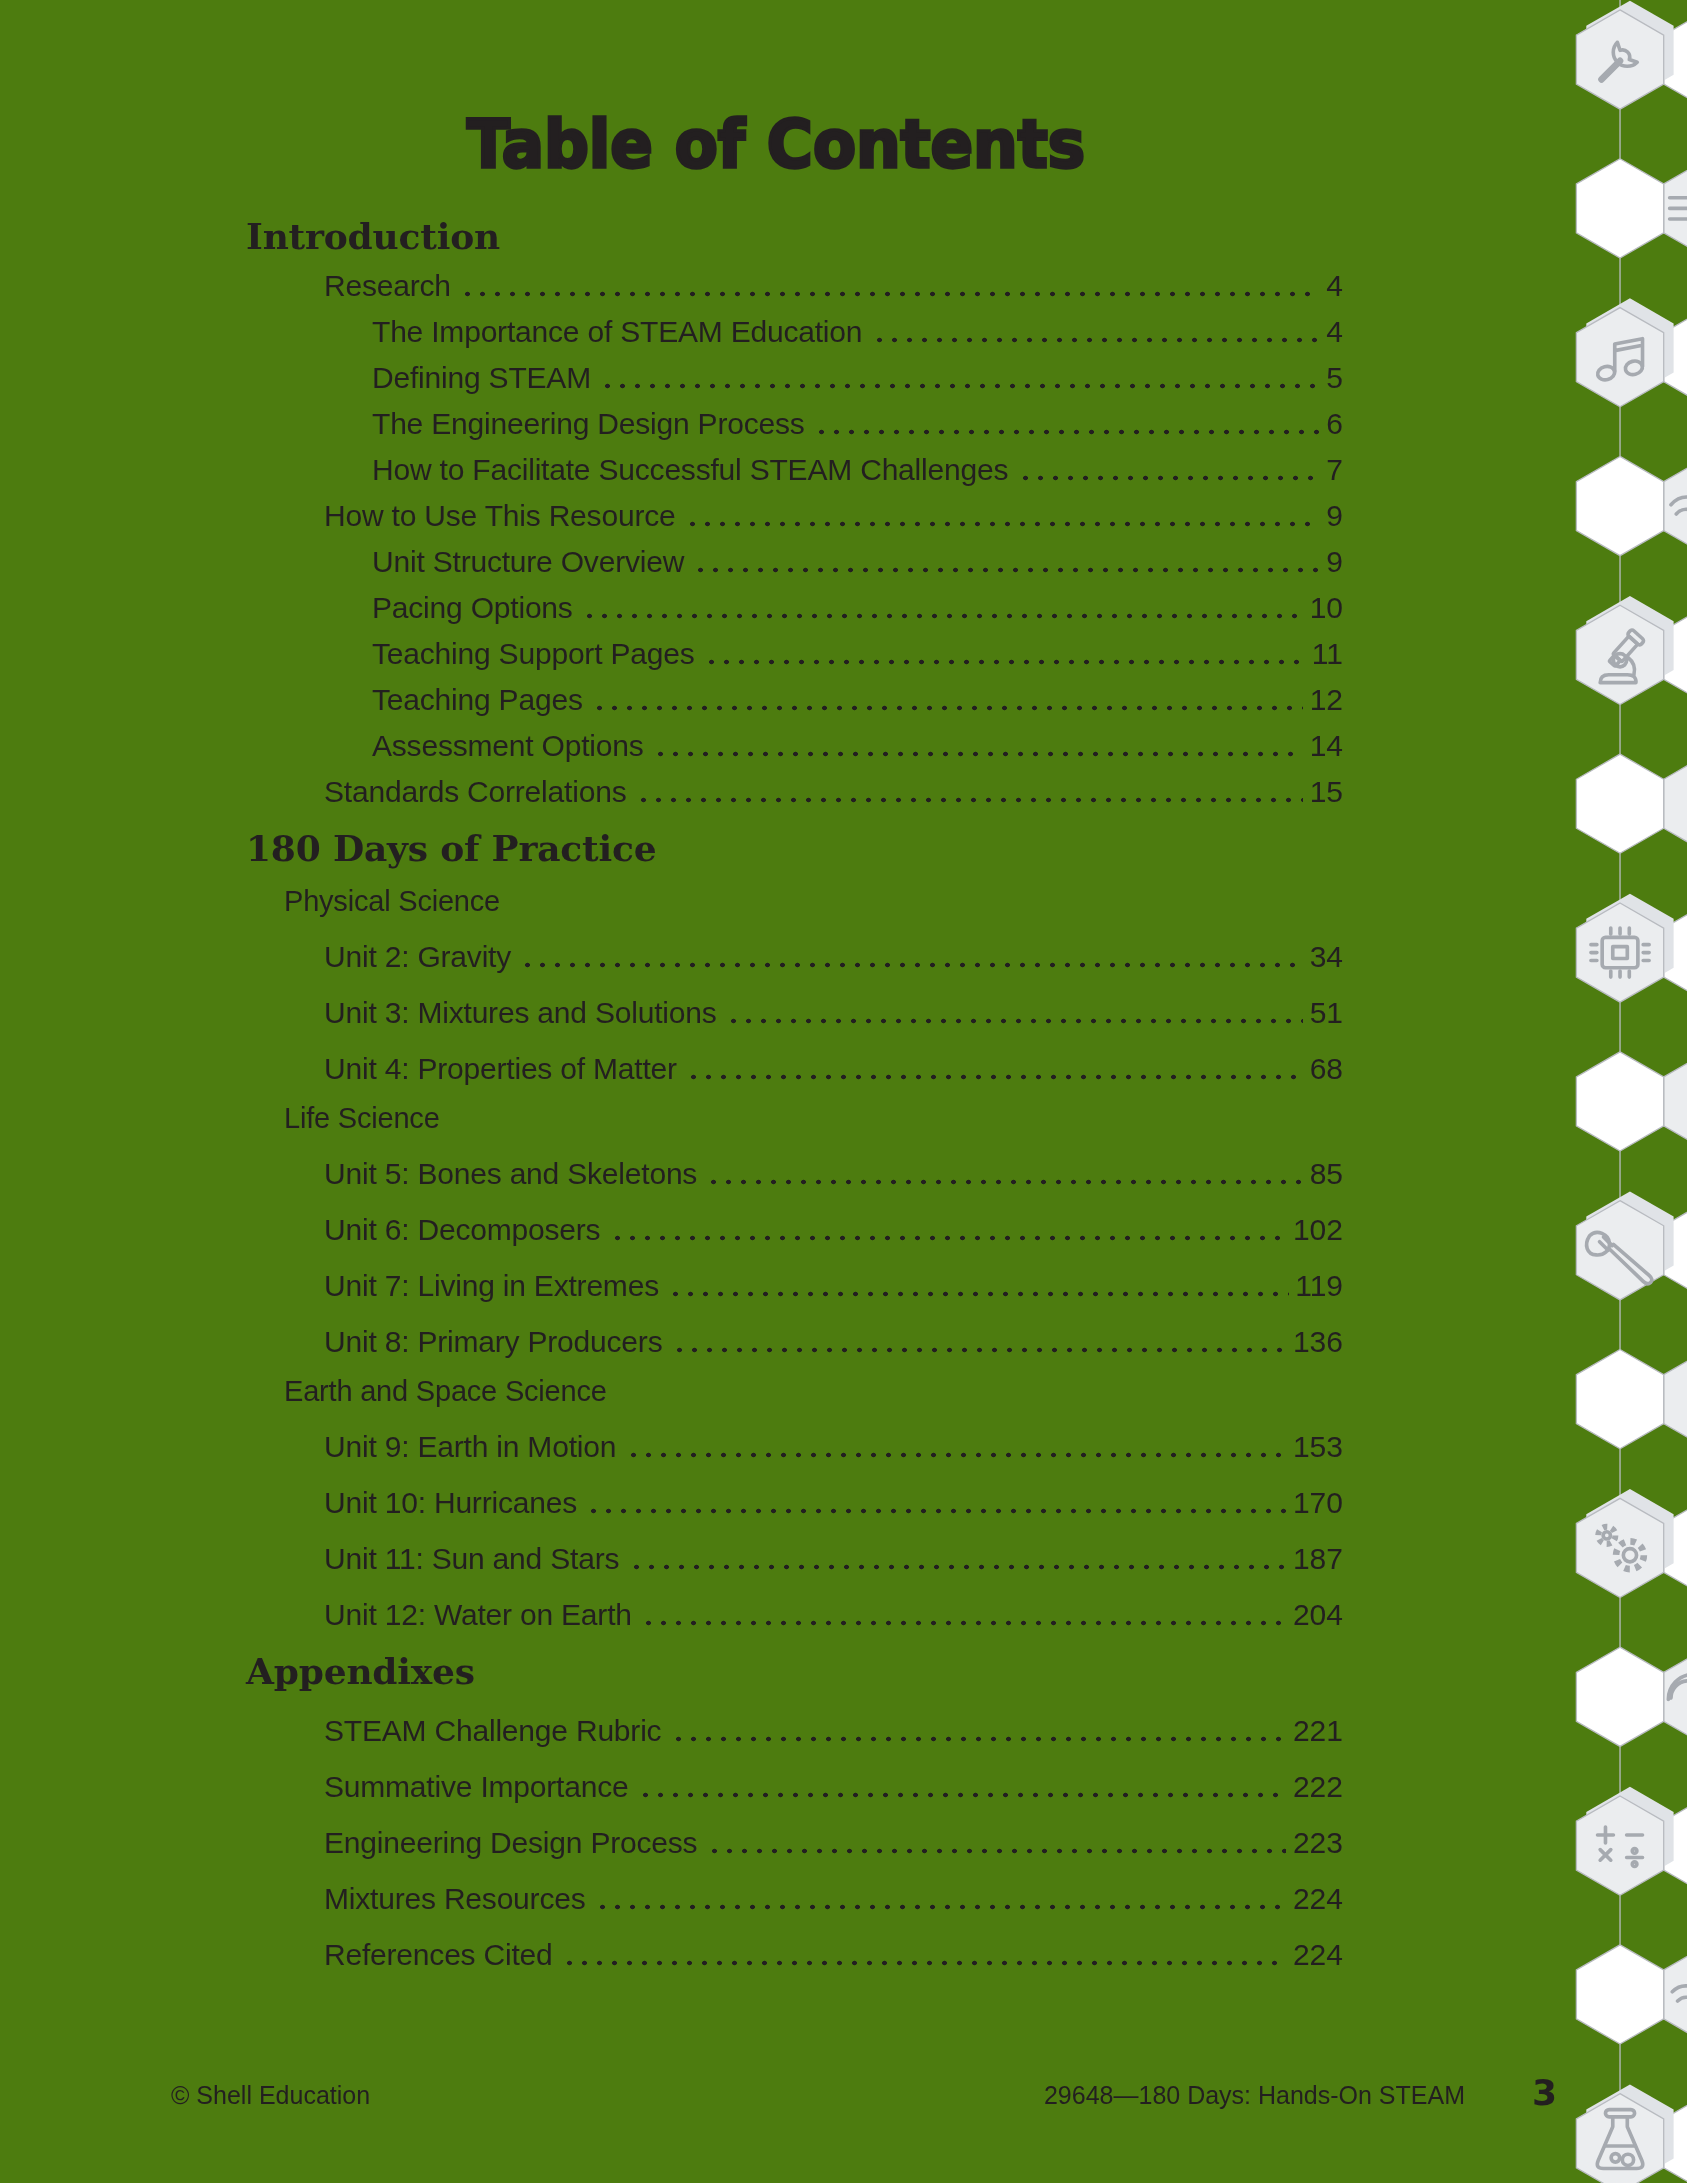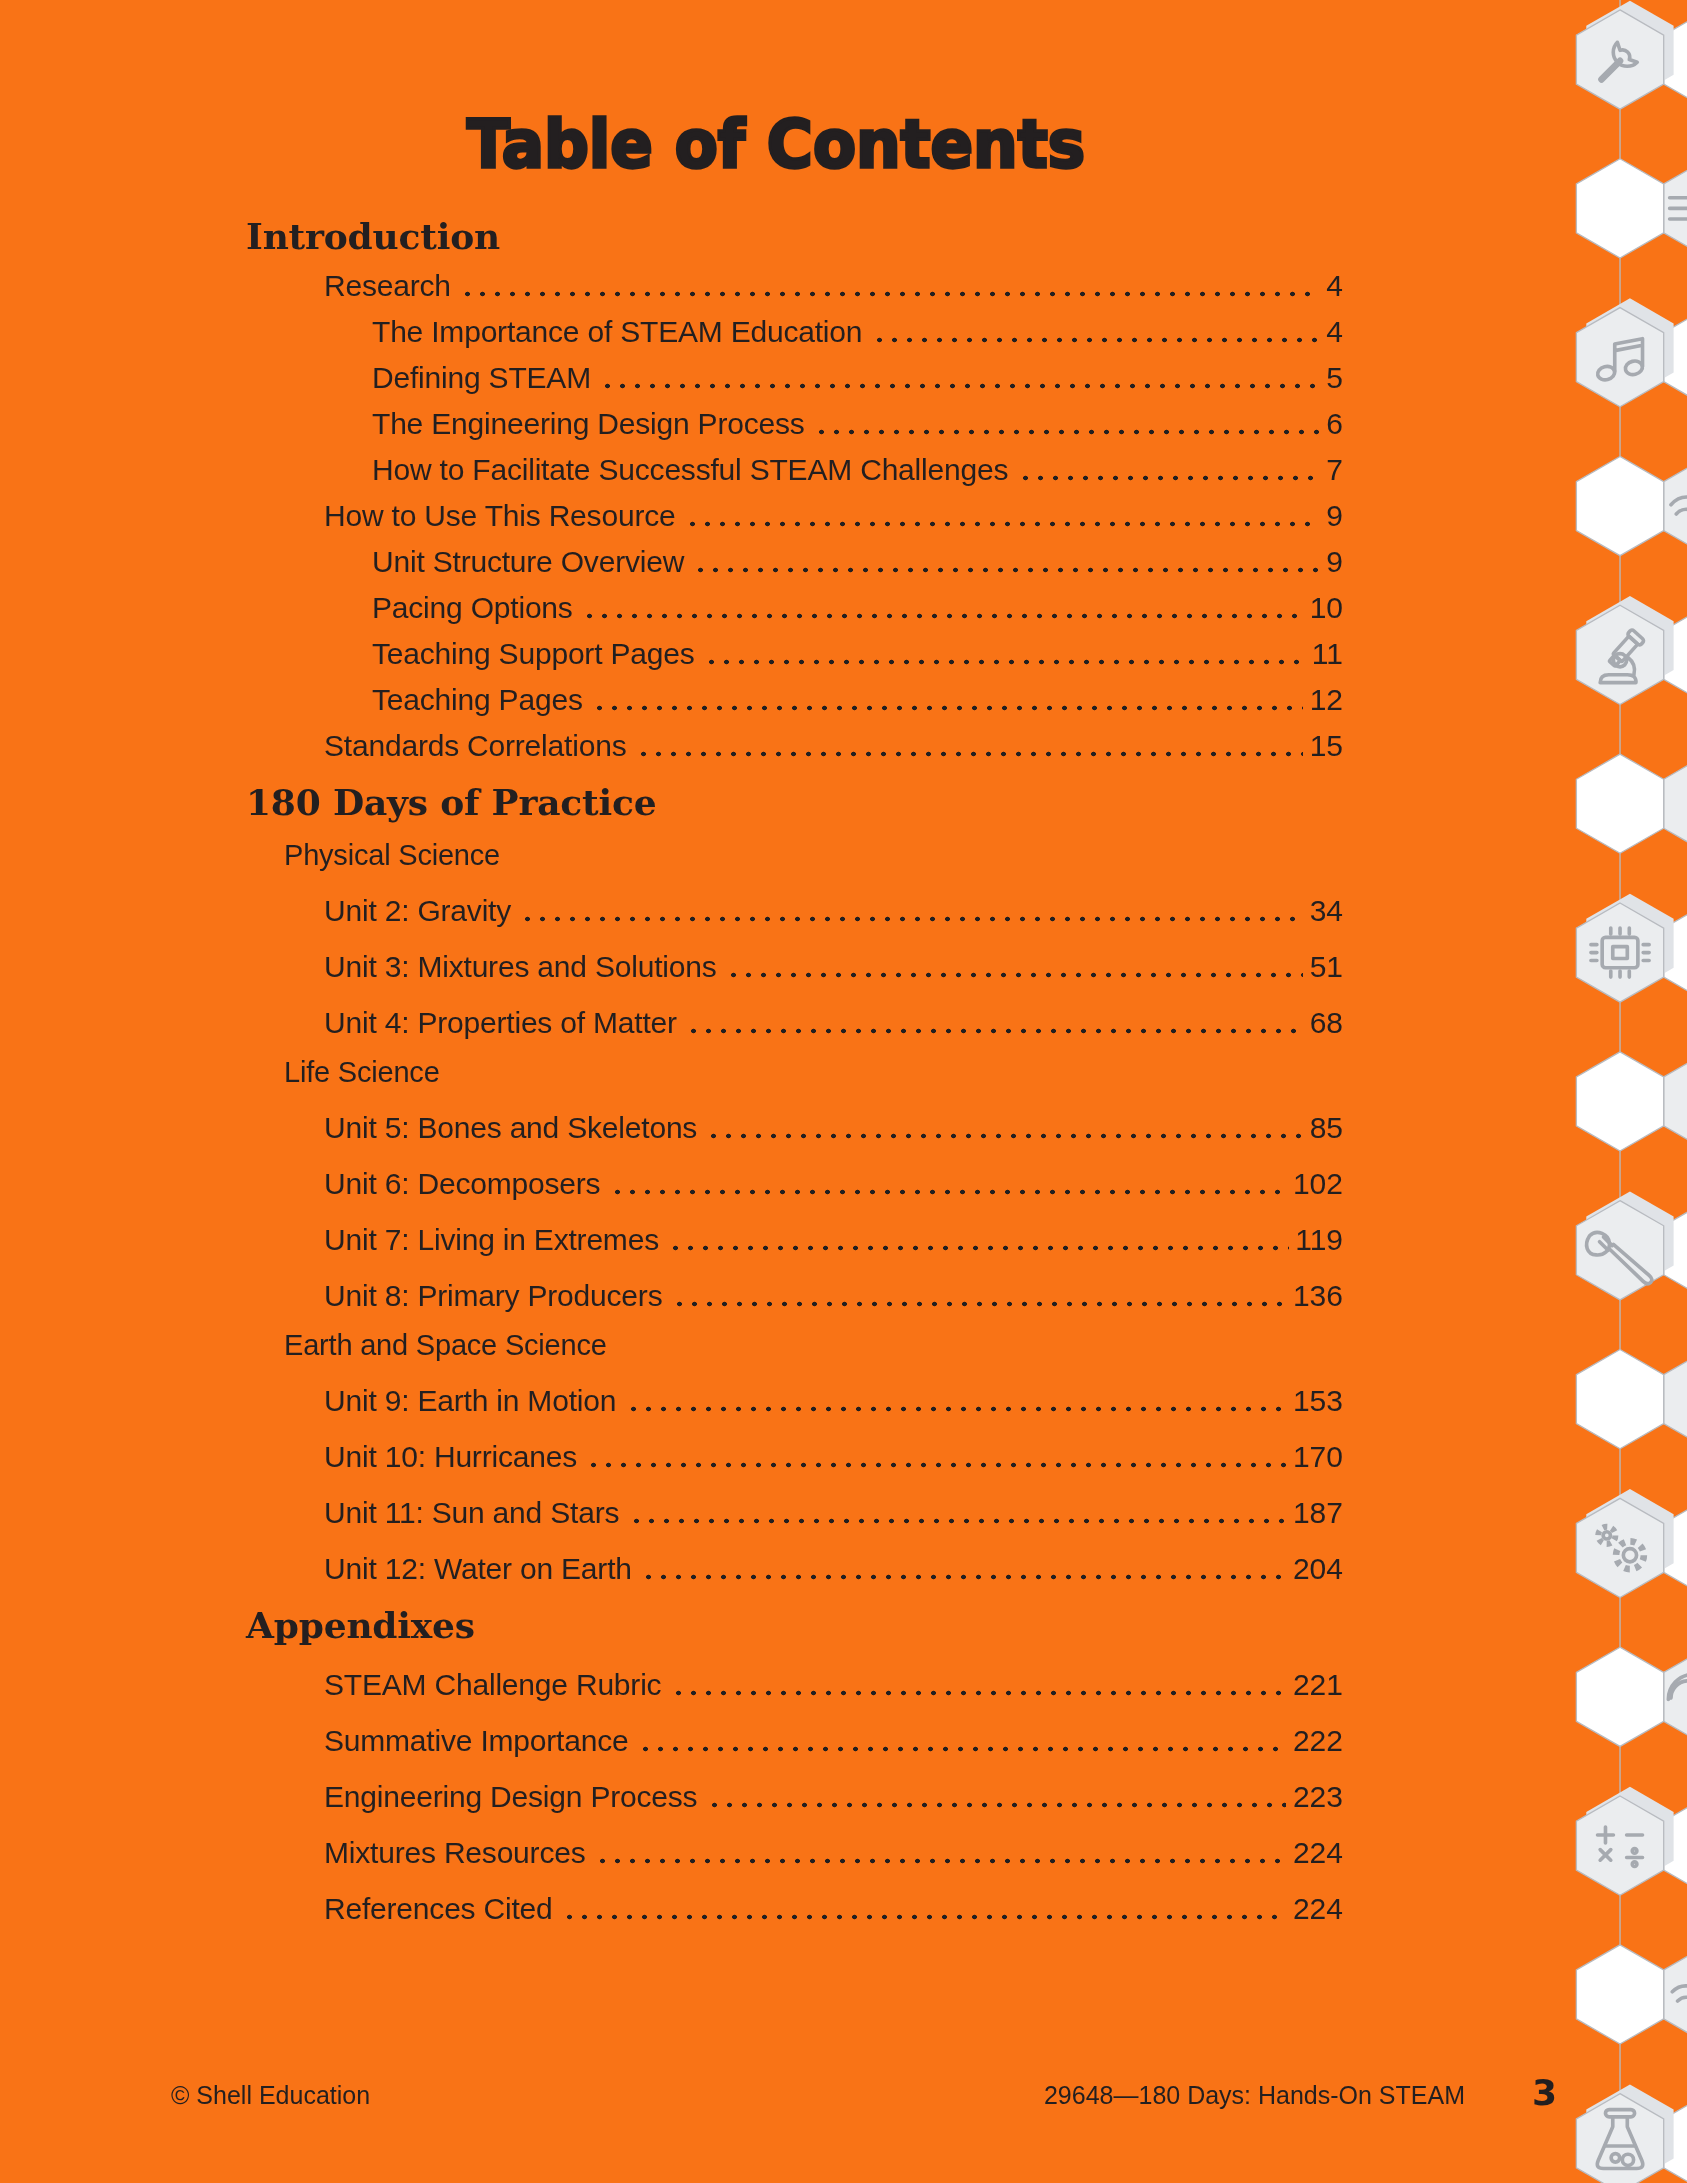--- a/index.html
+++ b/index.html
@@ -4,21 +4,21 @@
 <style>
   :root{
     --ink:#231f20;
     --hex-fill:#ebedef;
     --hex-echo:#e0e3e7;
     --hex-stroke:#b8bbc0;
     --icon-stroke:#a6aab0;
   }
   html,body{margin:0;padding:0;background:#ffffff;}
   .page{
-    position:relative;width:1687px;height:2183px;background:#f97316;
+    position:relative;width:1687px;height:2183px;background:#4d7c0f;
     overflow:hidden;color:var(--ink);
     font-family:"Liberation Sans",sans-serif;
     text-align:center;
   }
   .title{
     position:absolute;top:106px;left:46%;
     transform:translateX(-50%) scaleX(.95);
     font-family:"DejaVu Sans",sans-serif;font-weight:700;font-size:66px;
     letter-spacing:0px;white-space:nowrap;
     -webkit-text-stroke:3.3px var(--ink);
@@ -126,20 +126,25 @@
         <span class="dots"></span>
         <span class="pg">11</span>
       </div>
 
       <div class="row entry2">
         <span class="lbl">Teaching Pages</span>
         <span class="dots"></span>
         <span class="pg">12</span>
       </div>
 
+      <div class="row entry2">
+        <span class="lbl">Assessment Options</span>
+        <span class="dots"></span>
+        <span class="pg">14</span>
+      </div>
 
       <div class="row entry1">
         <span class="lbl">Standards Correlations</span>
         <span class="dots"></span>
         <span class="pg">15</span>
       </div>
 
       <div class="row section">
         <span class="lbl">180 Days of Practice</span>
 

